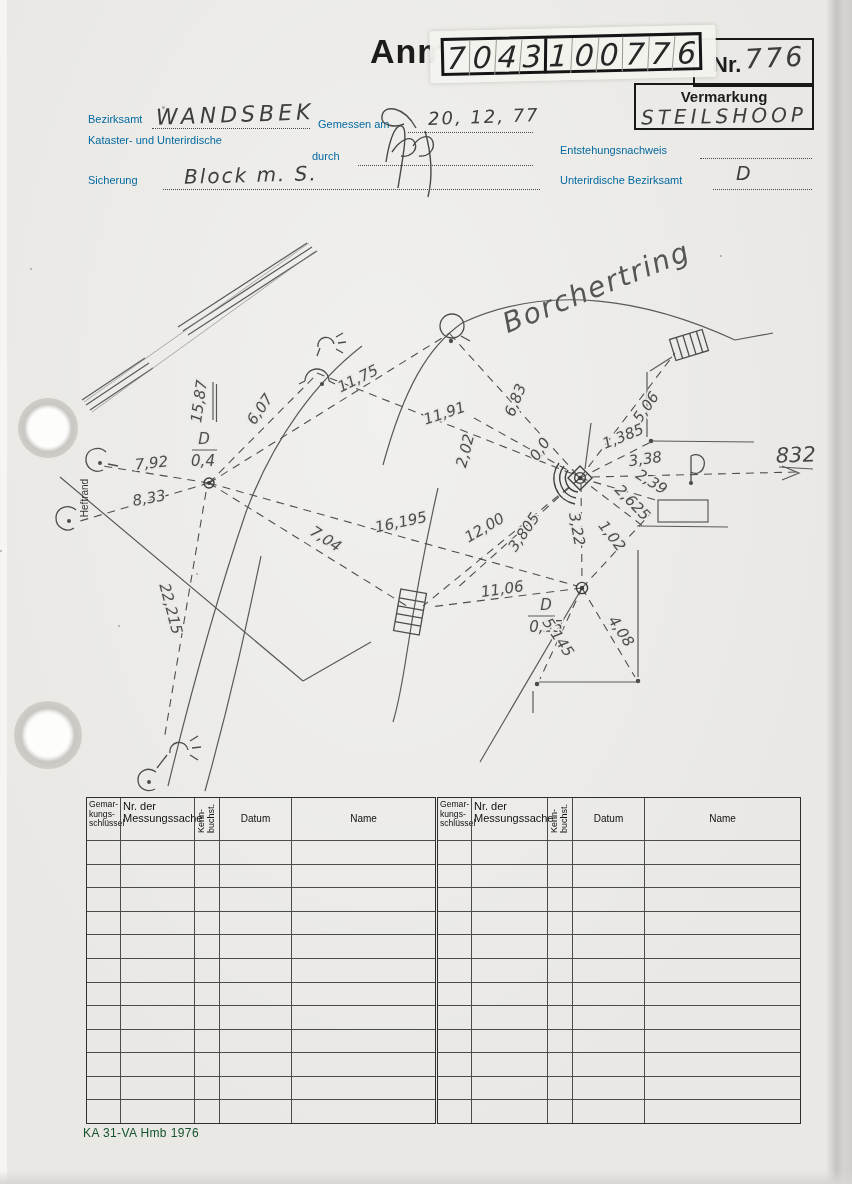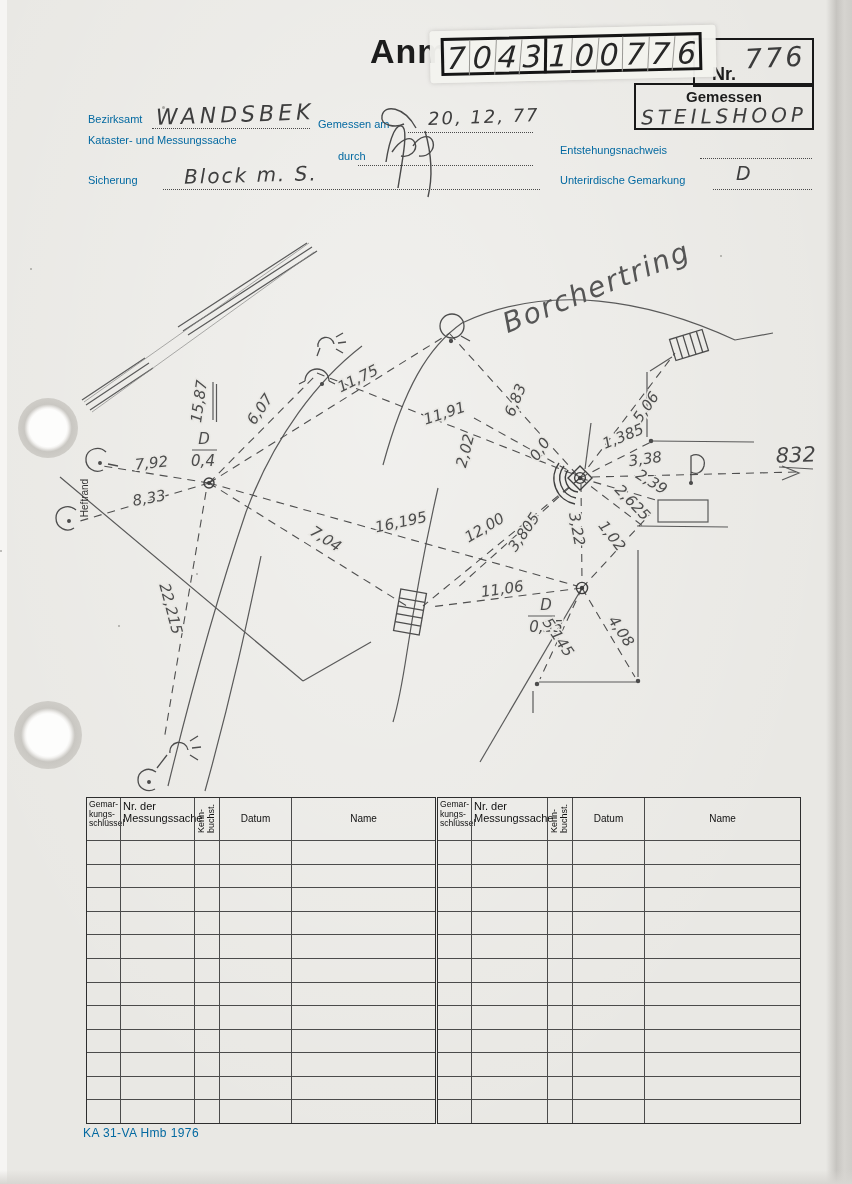--- a/index.html
+++ b/index.html
@@ -22,21 +22,21 @@
   .stamp{position:absolute;left:430px;top:28px;width:286px;height:52px;background:rgba(243,242,238,.96);
         transform:rotate(-1.3deg);border-radius:3px;box-shadow:0 0 4px rgba(120,118,114,.35);}
   .stamp-grid{position:absolute;left:11px;top:7px;right:14px;bottom:7px;border:3px solid #151515;
         display:grid;grid-template-columns:repeat(10,1fr);}
   .stamp-cell{border-right:1px solid #9b9a96;display:flex;align-items:center;justify-content:center;
         font-family:"DejaVu Sans",sans-serif;font-style:italic;font-size:30px;color:#272727;
         transform:skewX(-4deg);}
   .stamp-cell:last-child{border-right:none;}
   .stamp-cell.grp{border-right:3px solid #151515;}
   .nr-box{position:absolute;left:693px;top:38px;width:117px;height:45px;border:2.5px solid #181818;}
-  .nr-label{position:absolute;left:712px;top:52px;font-size:18px;font-weight:bold;margin-top:12px;}
+  .nr-label{position:absolute;left:712px;top:52px;font-size:22px;font-weight:bold;}
   .nr-value{position:absolute;left:745px;top:42px;font-family:"DejaVu Sans",sans-serif;font-style:italic;
         font-size:27px;color:#3c3c3c;transform:rotate(-3deg);letter-spacing:3px;}
   .gem-box{position:absolute;left:634px;top:83px;width:176px;height:43px;border:2.5px solid #181818;}
   .gem-label{position:absolute;left:0;right:0;top:3px;text-align:center;font-size:15px;font-weight:bold;}
   .gem-value{position:absolute;left:0;right:0;top:19px;text-align:center;font-family:"DejaVu Sans",sans-serif;
         font-style:italic;font-size:20px;letter-spacing:4px;color:#3e3e3e;transform:rotate(-1deg);}
   
   .flabel{position:absolute;font-size:11px;color:#0369a1;}
   .dotline{position:absolute;border-bottom:1.6px dotted #4a4a4a;height:1px;}
   .hand{position:absolute;font-family:"DejaVu Sans",sans-serif;font-style:italic;color:#3e3e3e;white-space:nowrap;}
@@ -50,37 +50,37 @@
   
   .vtable{position:absolute;display:grid;border:1.8px solid #2e2e2e;background:transparent;}
   .tcell{border-left:1px solid #4b4b4b;border-top:1px solid #4b4b4b;}
   .tcell.c0{border-left:none;}
   .tcell.r0{border-top:none;}
   .thead{font-size:8.6px;line-height:1.12;padding:2px 1px 0 2px;white-space:pre-line;color:#111;}
   .thead.mid{font-size:11px;}
   .thead.big{display:flex;align-items:center;justify-content:center;font-size:10px;white-space:normal;padding:0;}
   .thead.rot{display:flex;align-items:center;justify-content:center;padding:0;}
   .rotwrap{writing-mode:vertical-rl;transform:rotate(180deg);font-size:9px;line-height:1.1;white-space:pre-line;}
-  .footer{position:absolute;left:83px;top:1126px;font-size:12px;color:#0369a1;letter-spacing:.4px;}
+  .footer{position:absolute;left:83px;top:1126px;font-size:12px;color:#14532d;letter-spacing:.4px;}
   .speck{position:absolute;width:3px;height:3px;border-radius:50%;background:#6f6d69;opacity:.55;}
 </style>
 </head>
 <body>
 
 <div class="page">
   <div class="edge-left"></div>
 
   <div class="title">Anm</div>
 
   <div class="nr-box"></div>
   <div class="nr-label">Nr.</div>
   <div class="nr-value">776</div>
 
   <div class="gem-box">
-    <div class="gem-label">Gemessen</div>
+    <div class="gem-label">Vermarkung</div>
     <div class="gem-value">STEILSHOOP</div>
   </div>
 
   <div class="stamp">
     <div class="stamp-grid" id="stampGrid">
         <div class="stamp-cell" style="transform: skewX(-4deg) rotate(-2deg);">7</div>
         <div class="stamp-cell" style="transform: skewX(-4deg) rotate(0deg);">0</div>
         <div class="stamp-cell" style="transform: skewX(-4deg) rotate(2deg);">4</div>
         <div class="stamp-cell grp" style="transform: skewX(-4deg) rotate(-2deg);">3</div>
         <div class="stamp-cell" style="transform: skewX(-4deg) rotate(0deg);">1</div>
@@ -88,37 +88,37 @@
         <div class="stamp-cell" style="transform: skewX(-4deg) rotate(-2deg);">0</div>
         <div class="stamp-cell" style="transform: skewX(-4deg) rotate(0deg);">7</div>
         <div class="stamp-cell" style="transform: skewX(-4deg) rotate(2deg);">7</div>
         <div class="stamp-cell" style="transform: skewX(-4deg) rotate(-2deg);">6</div>
       </div>
   </div>
 
   <div class="flabel" style="left:88px;top:113px;">Bezirksamt</div>
   <div class="dotline" style="left:152px;top:127px;width:158px;"></div>
   <div class="hand" style="left:156px;top:102px;font-size:22px;letter-spacing:4px;transform:rotate(-2deg);">WANDSBEK</div>
-  <div class="flabel" style="left:88px;top:134px;">Kataster- und Messungssache</div>
+  <div class="flabel" style="left:88px;top:134px;">Kataster- und Unterirdische</div>
 
   <div class="flabel" style="left:318px;top:118px;">Gemessen am</div>
   <div class="dotline" style="left:408px;top:131px;width:125px;"></div>
   <div class="hand" style="left:428px;top:106px;font-size:18px;letter-spacing:2px;transform:rotate(-2deg);">20, 12, 77</div>
 
-  <div class="flabel" style="left:338px;top:150px;">durch</div>
+  <div class="flabel" style="left:312px;top:150px;">durch</div>
   <div class="dotline" style="left:358px;top:164px;width:175px;"></div>
 
   <div class="flabel" style="left:560px;top:144px;">Entstehungsnachweis</div>
   <div class="dotline" style="left:700px;top:157px;width:112px;"></div>
 
   <div class="flabel" style="left:88px;top:174px;">Sicherung</div>
   <div class="dotline" style="left:163px;top:188px;width:377px;"></div>
   <div class="hand" style="left:184px;top:163px;font-size:20px;letter-spacing:2px;transform:rotate(-1.5deg);">Block m. S.</div>
 
-  <div class="flabel" style="left:560px;top:174px;">Unterirdische Gemarkung</div>
+  <div class="flabel" style="left:560px;top:174px;">Unterirdische Bezirksamt</div>
   <div class="dotline" style="left:713px;top:188px;width:99px;"></div>
   <div class="hand" style="left:736px;top:162px;font-size:19px;">D</div>
 
   <svg class="sketch" width="852" height="1184" viewBox="0 0 852 1184">
 
     <g stroke="#4a4a4a" stroke-width="1.4" fill="none">
       <path d="M416,128 C404,106 384,104 382,116 C380,126 396,128 404,124"></path>
       <path d="M386,162 C390,136 397,121 403,127 C408,133 402,162 398,188"></path>
       <path d="M392,152 C400,140 411,134 415,143 C418,151 409,158 401,156"></path>
       <path d="M413,146 C419,136 430,133 433,142 C435,150 428,157 419,156"></path>

